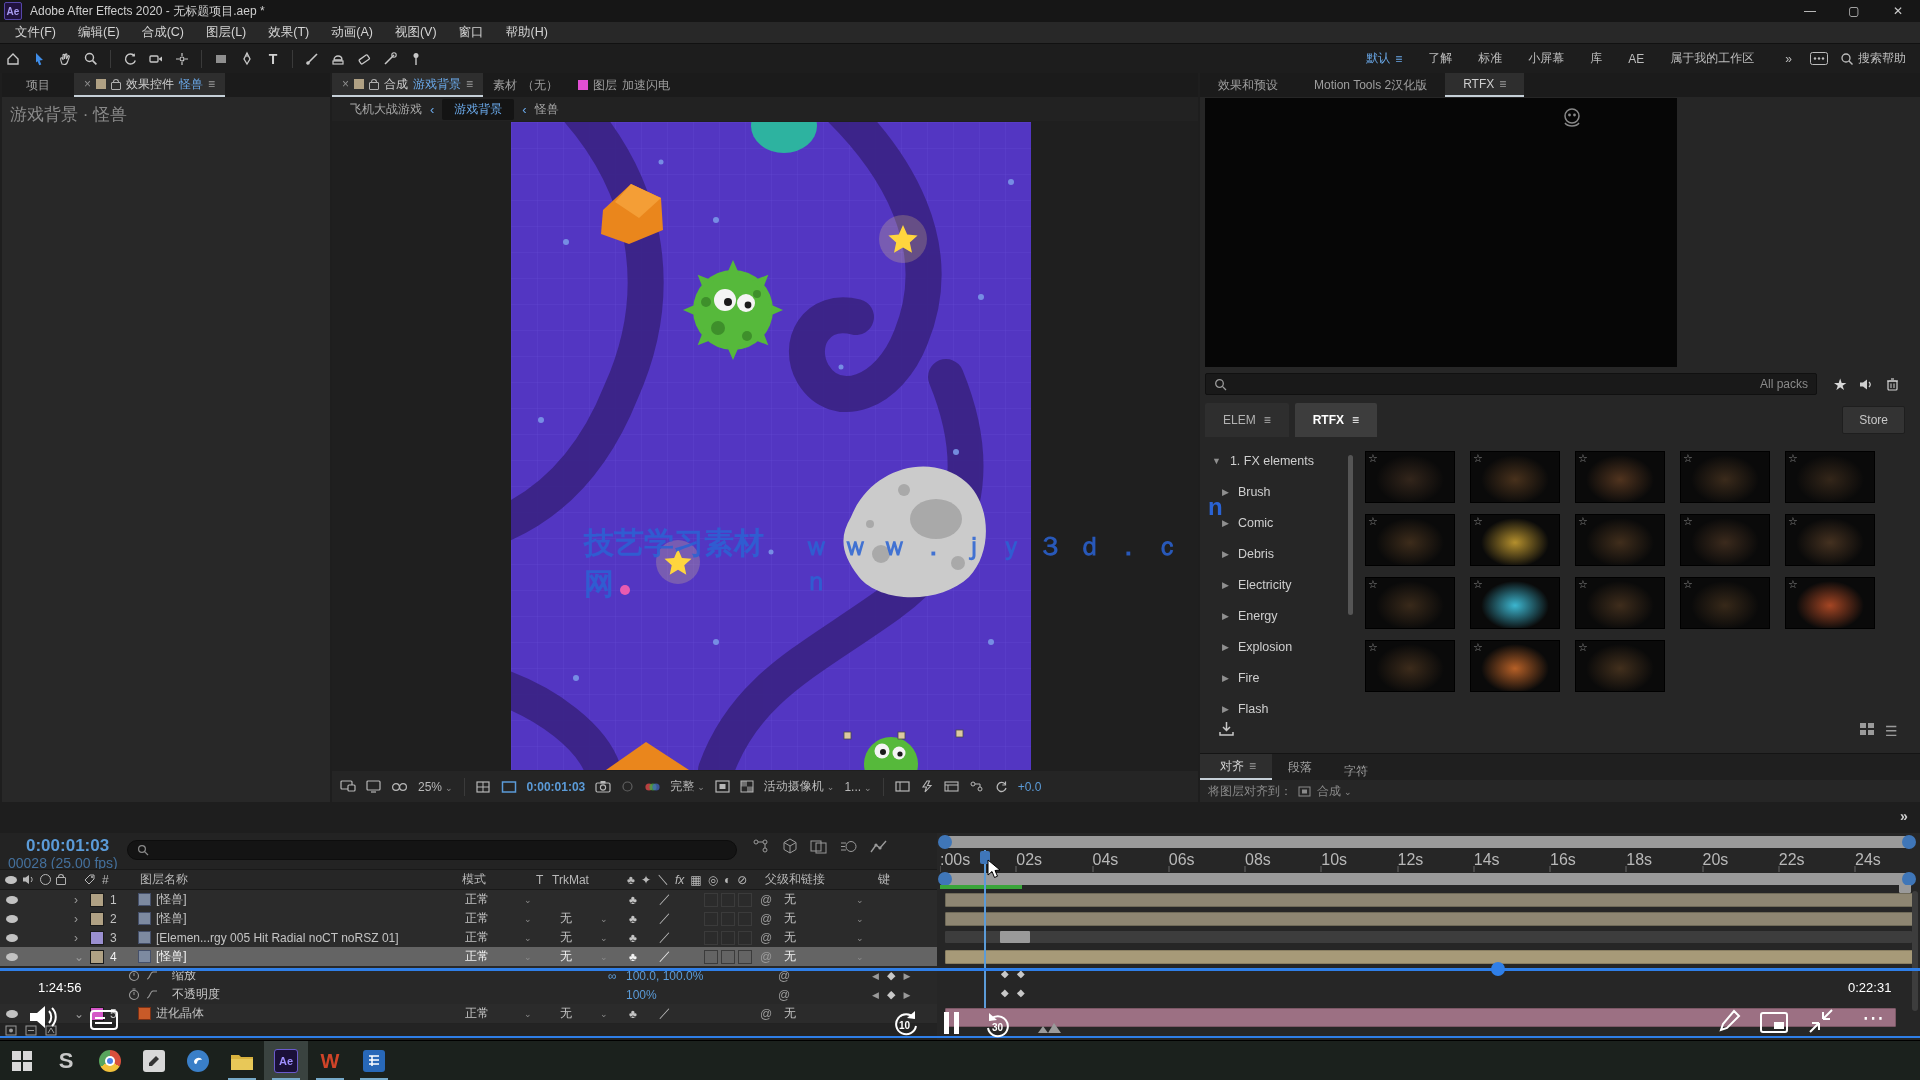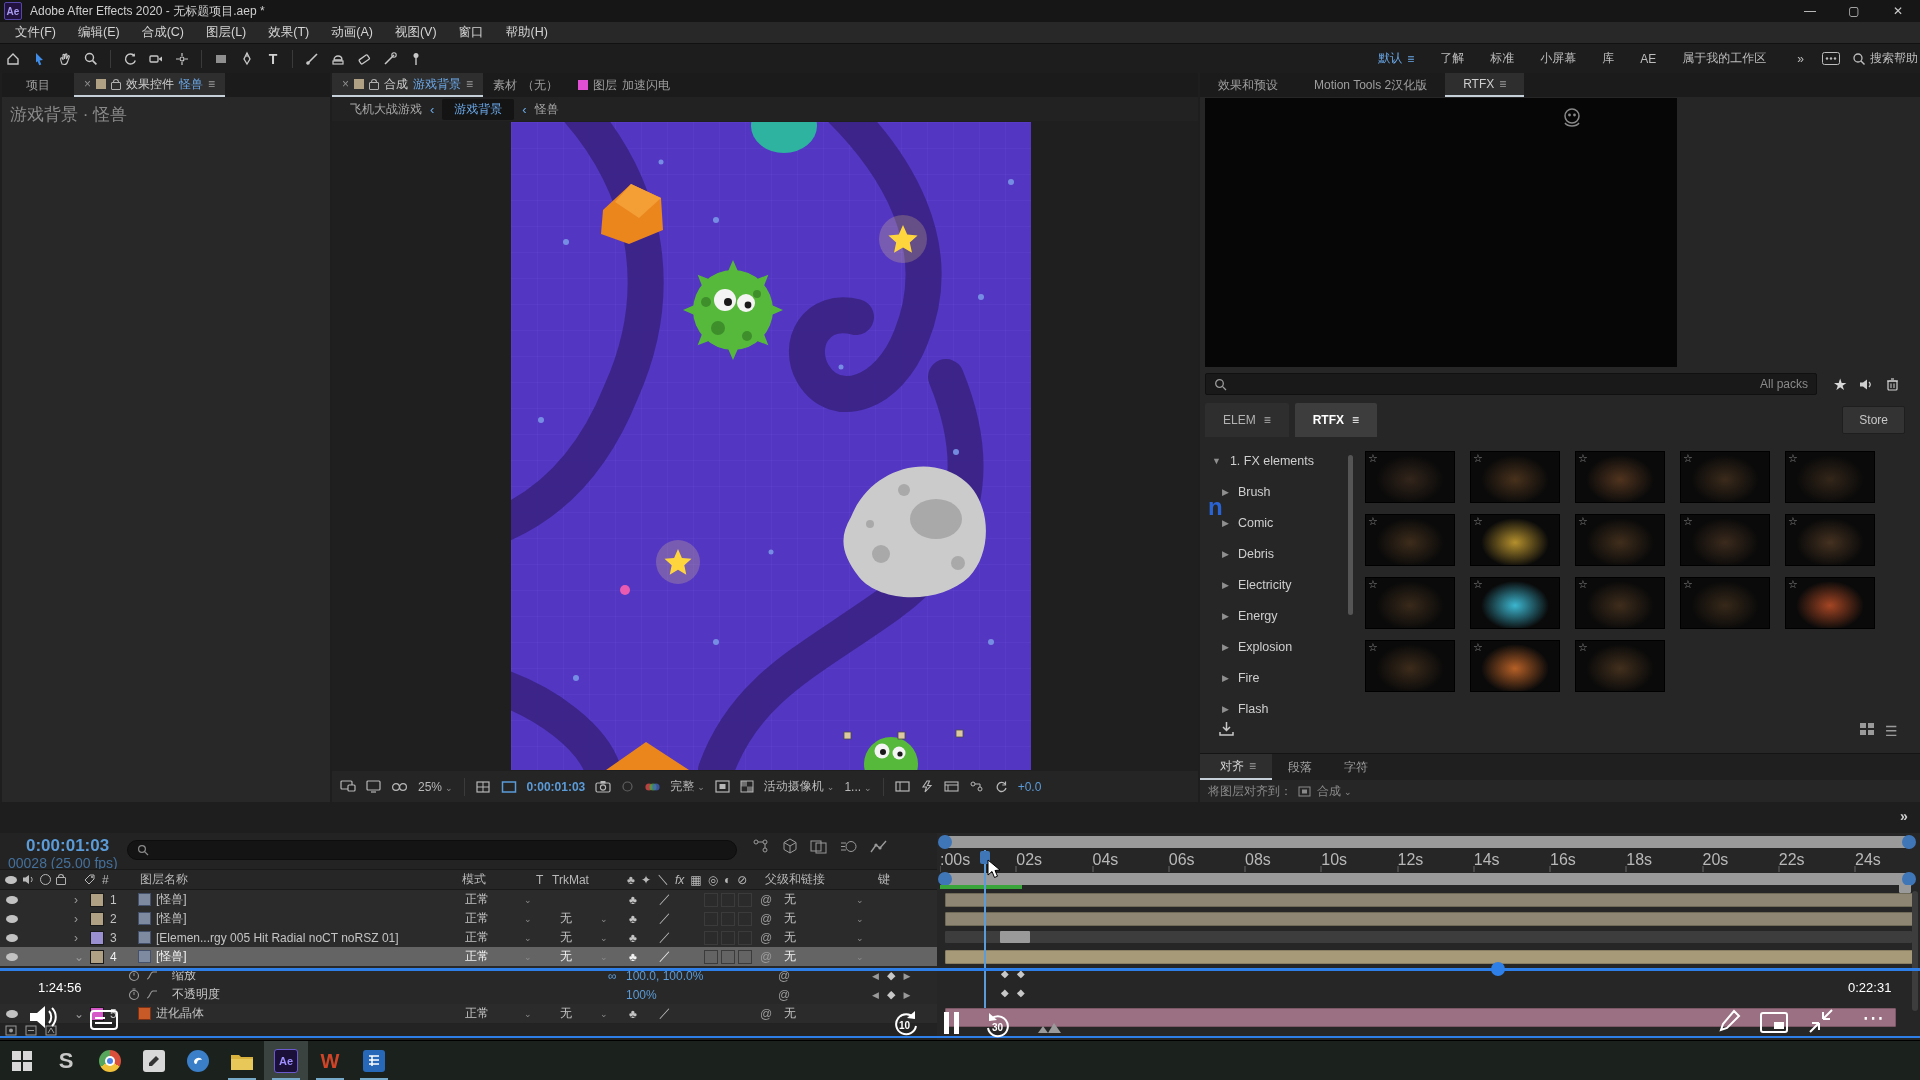--- a/index.html
+++ b/index.html
@@ -249,21 +249,21 @@
           <circle cx="9" cy="6.5" r="1.2" fill="#bdbdbd"></circle>
           <circle cx="13" cy="6.5" r="1.2" fill="#bdbdbd"></circle>
         </svg>
       </span>
     <span style="margin:0 4px;">
         <svg width="14" height="14">
           <circle cx="6" cy="6" r="4" fill="none" stroke="#bdbdbd" stroke-width="1.3"></circle>
           <line x1="9" y1="9" x2="12.5" y2="12.5" stroke="#bdbdbd" stroke-width="1.4"></line>
         </svg>
       </span>
-    <span style="color:#bdbdbd;margin-right:2px;">搜索帮助</span>
+    <span style="color:#bdbdbd;margin-right:14px;">搜索帮助</span>
   </div>
 
   <div class="panel" style="left:2px;top:73px;width:328px;height:729px;background:#282828;">
     <div class="ptabs">
       <div class="ptab" style="padding:0 24px;">
           <span>项目</span>
         </div>
       <div class="ptab active">
         <span class="xg">×</span>
         <span class="swatch"></span>
@@ -412,20 +412,24 @@
           <circle cx="388" cy="631" r="6.5" fill="#f4f4f4"></circle>
         <circle cx="372" cy="630" r="3" fill="#1a1a1a"></circle>
           <circle cx="389" cy="632" r="2.6" fill="#1a1a1a"></circle>
       </g>
       <g fill="#dcc9a0" stroke="#4a4a4a" stroke-width="0.8">
         <rect x="333" y="610" width="7" height="7"></rect>
           <rect x="387" y="610" width="7" height="7"></rect>
           <rect x="445" y="608" width="7" height="7"></rect>
       </g>
     </svg>
+    <div id="watermark" class="abs">
+      <span style="font-size:30px;font-weight:bold;">技艺学习素材网</span>
+      <span style="font-size:26px;font-weight:bold;letter-spacing:13px;margin-left:26px;">ｗｗｗ．ｊｙ３ｄ．ｃｎ</span>
+    </div>
   </div>
 
   <div id="vtoolbar" class="abs">
     <span class="vt" style="margin-left:8px;">
         <svg width="16" height="13">
           <rect x="1" y="1" width="11" height="8" rx="1" fill="none" stroke="#b8b8b8" stroke-width="1.2"></rect>
           <rect x="8" y="5" width="7" height="6" rx="1" fill="#1d1d1d" stroke="#b8b8b8" stroke-width="1.2"></rect>
         </svg>
       </span>
     <span class="vt">
@@ -746,21 +750,21 @@
 
         <div class="ptab ftab active" style="height:26px;padding-left:20px;">
           <span>对齐</span>
           <span class="mg fmenu">≡</span>
         </div>
 
         <div class="ptab ftab" style="height:26px;">
           <span>段落</span>
         </div>
 
-        <div class="ptab ftab" style="height:26px;">
+        <div class="ptab ftab" style="height:26px;align-items:flex-end;">
           <span>字符</span>
         </div>
 
     </div>
     <style>.ftab{padding:0 16px;} .ftab .fmenu{display:none;} .ftab.active{background:#2e2e2e;color:#d8d8d8;border-bottom:2px solid #c6d0d8;box-sizing:border-box;} .ftab.active .fmenu{display:inline;}</style>
     <div class="abs row" style="left:8px;top:708px;width:700px;height:21px;overflow:hidden;color:#8a8a8a;">
       <span>将图层对齐到：</span>
       <span style="margin:0 6px;">
           <svg width="13" height="11">
             <rect x="1" y="1" width="11" height="9" fill="none" stroke="#8a8a8a"></rect>

